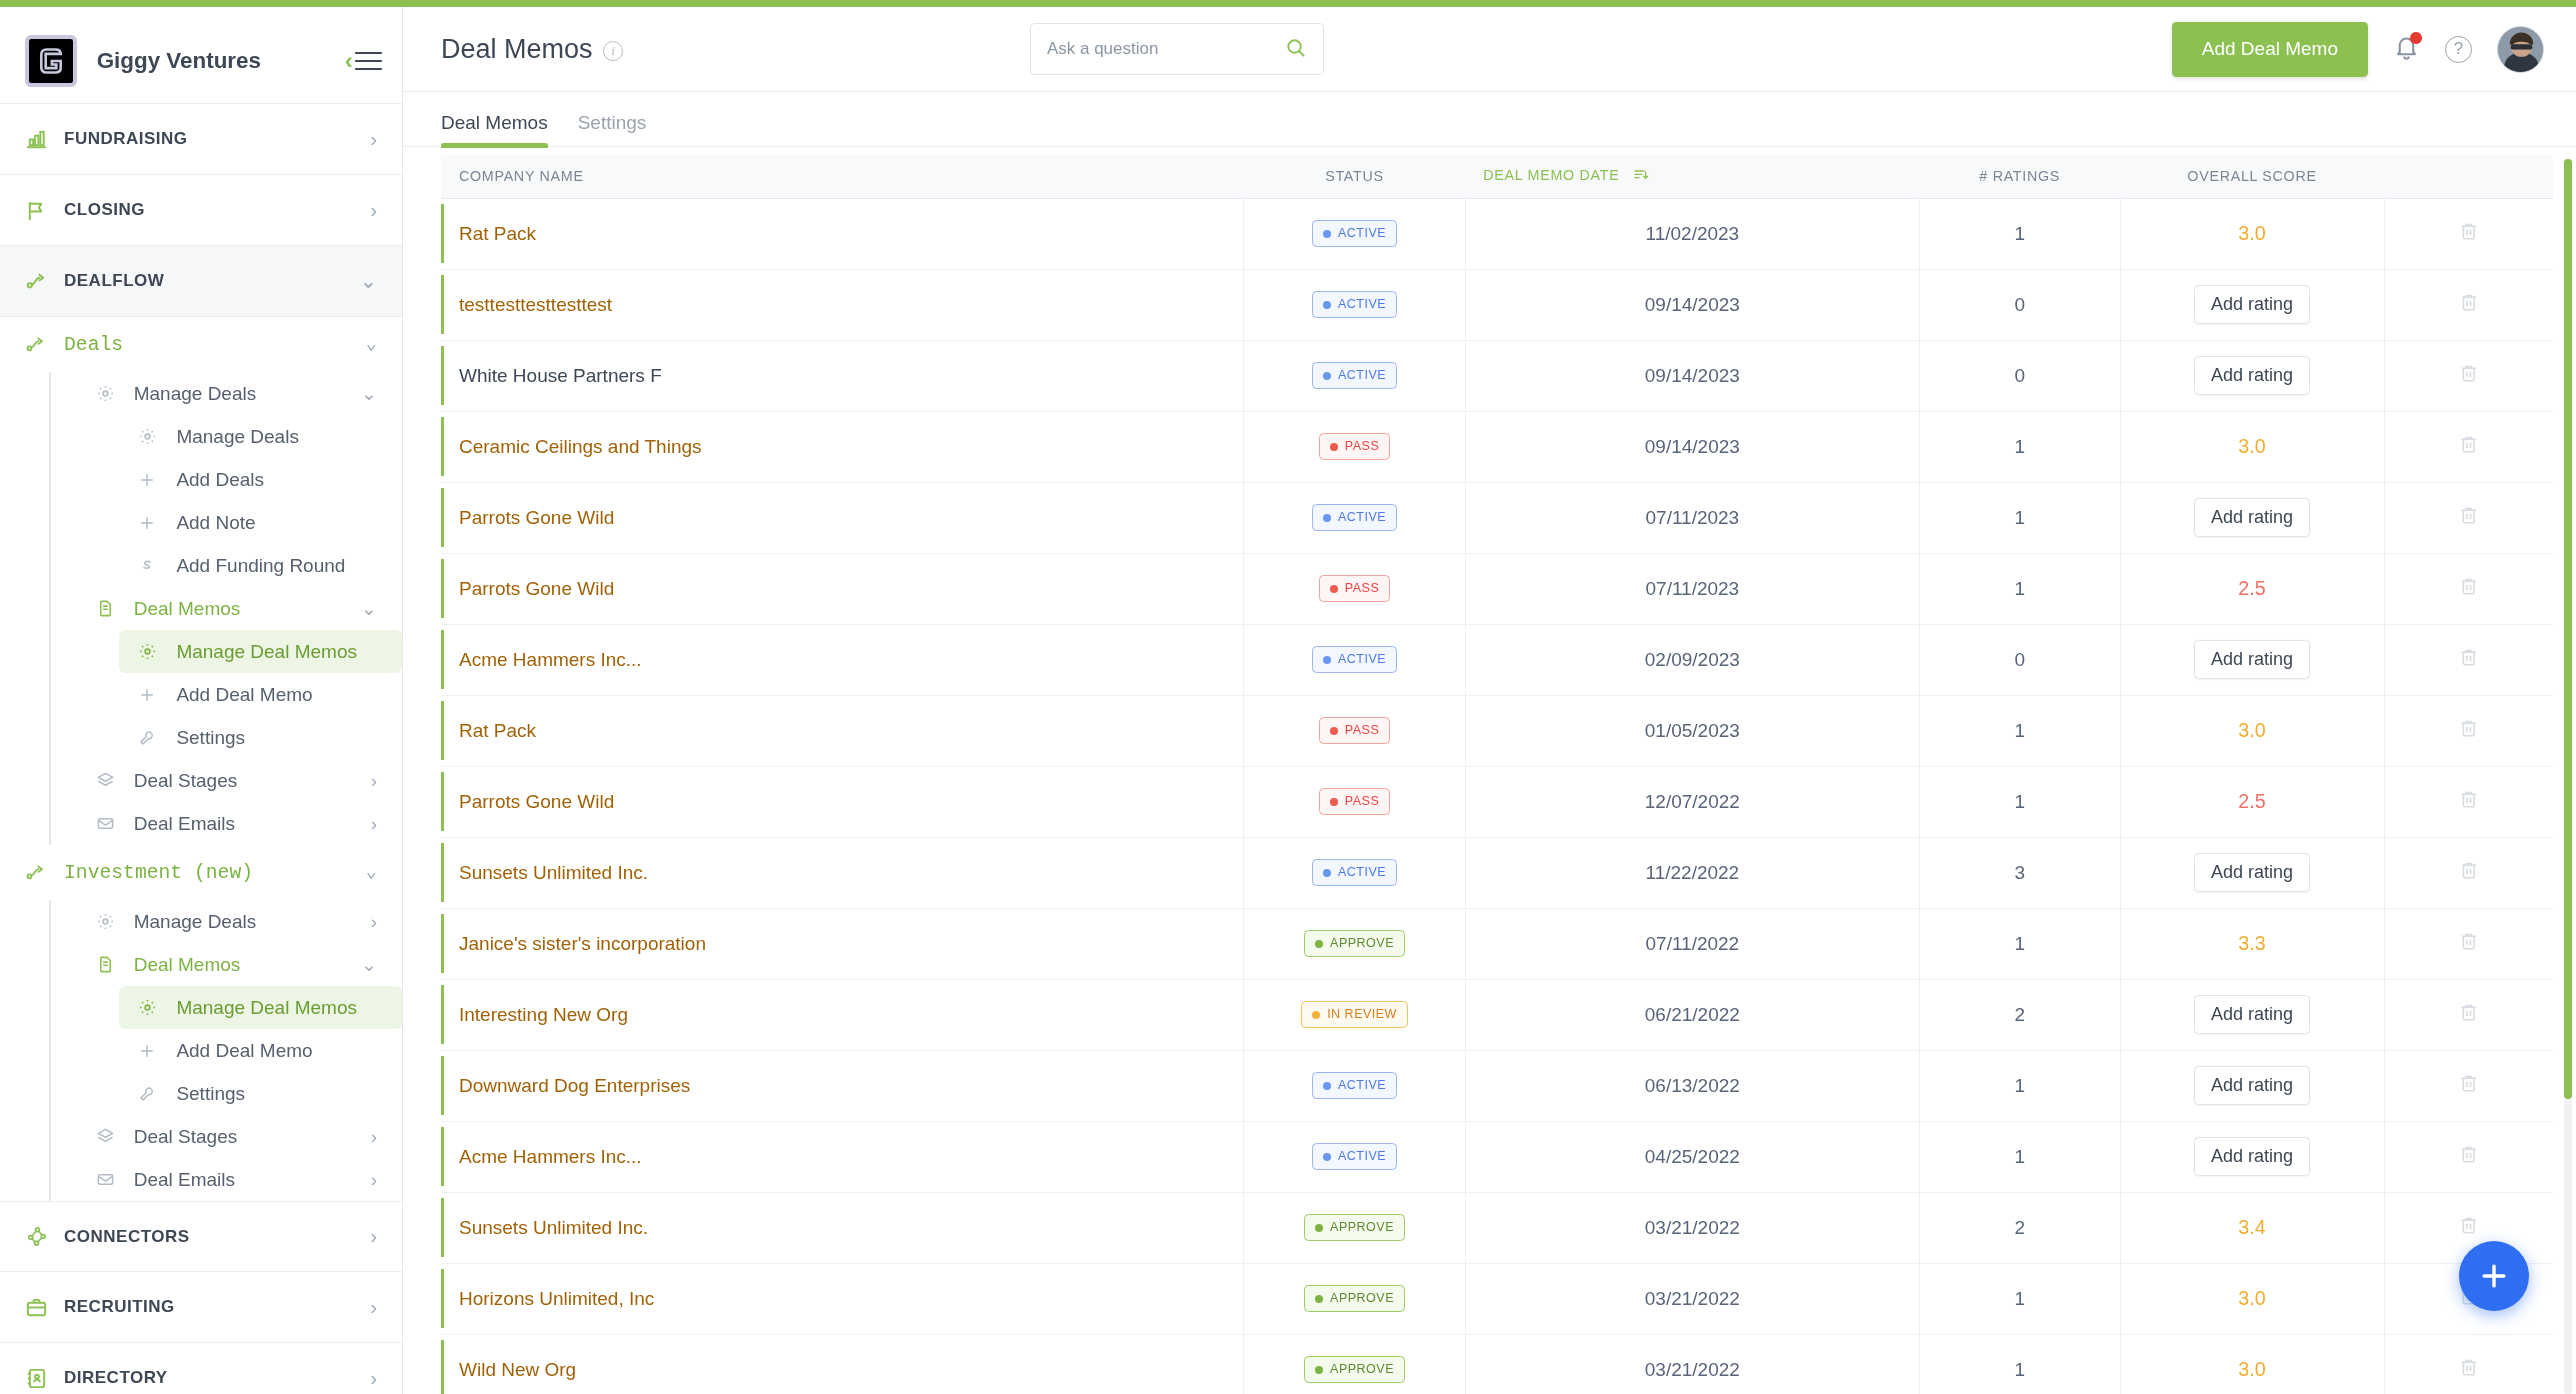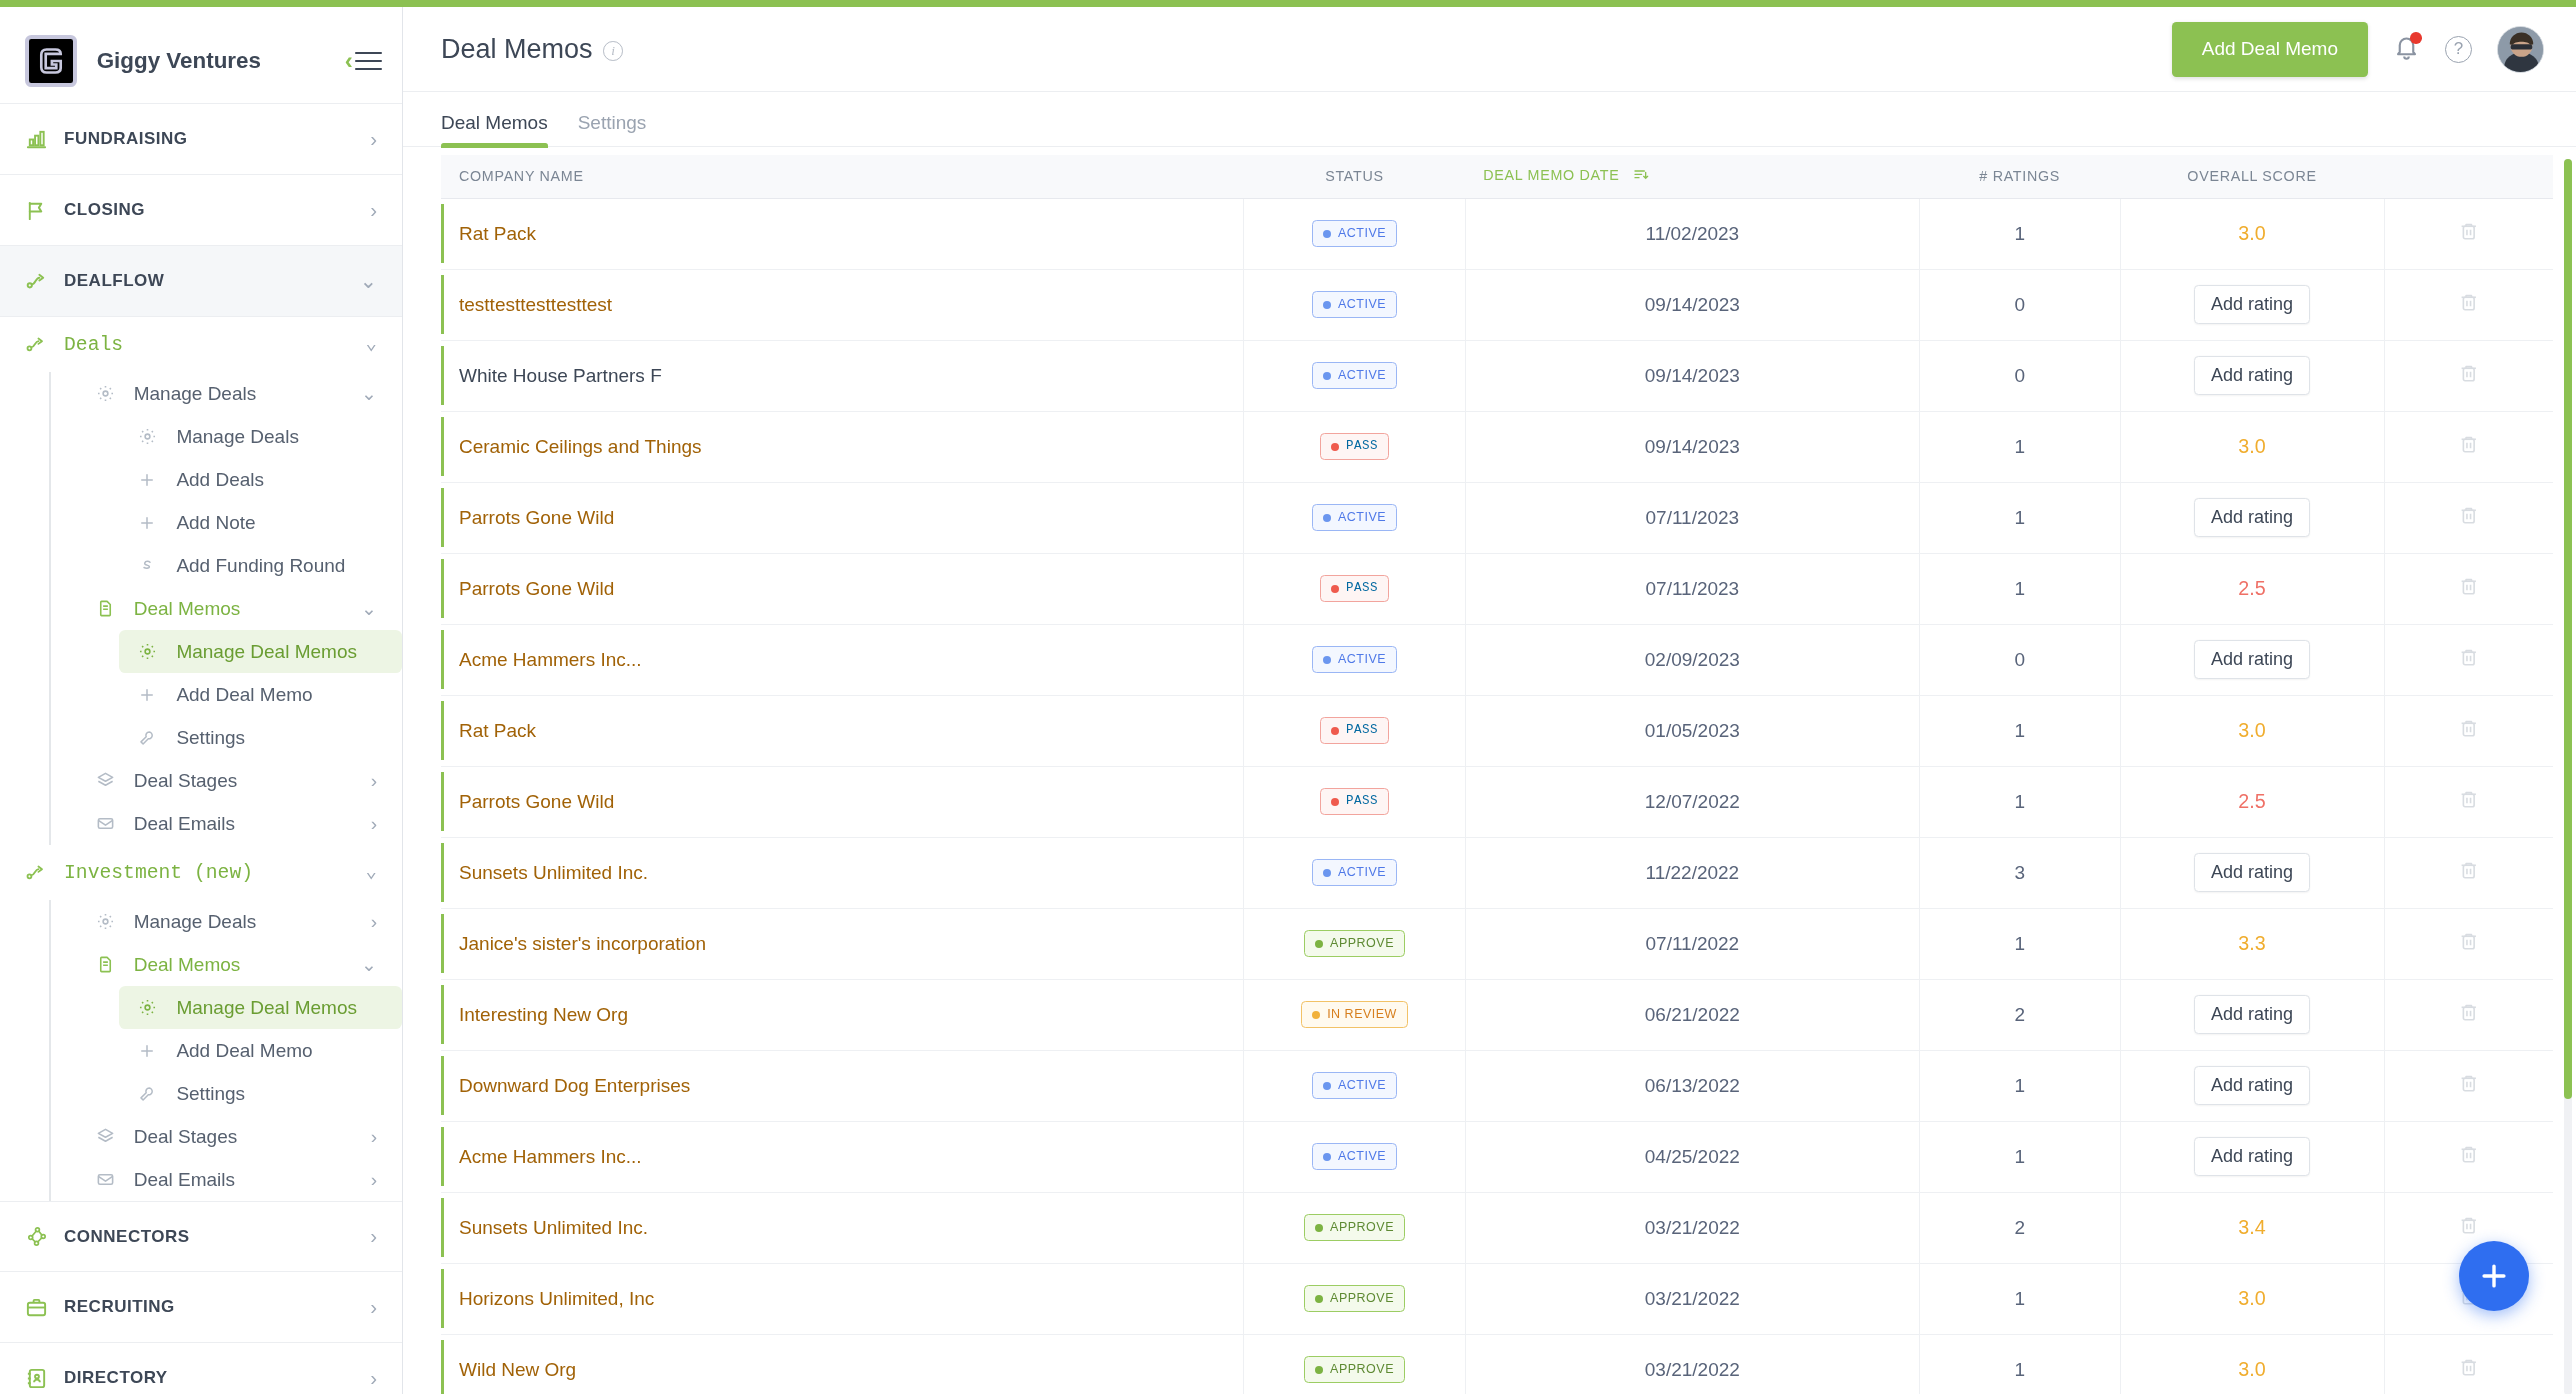--- a/index.html
+++ b/index.html
@@ -192,21 +192,21 @@
   td.del { text-align: center; border-left: 0.9px solid #eef0f3; }
 
   .badge {
     display: inline-flex; align-items: center; gap: 7.2px;
     border-radius: 4.5px; padding: 3.6px 9.8px; font-size: 12.5px;
     letter-spacing: 0.5px; font-weight: 500; line-height: 1.5;
   }
   .badge .bdot { width: 8px; height: 8px; border-radius: 50%; flex: none; }
   .badge.active { color: #4f79e8; border: 0.9px solid #9ab6f5; background: #f3f7ff; }
   .badge.active .bdot { background: #6b96ef; }
-  .badge.pass { color: #0369a1; border: 0.9px solid #f2a49d; background: #fef5f4; font-family: Liberation Mono, monospace; }
+  .badge.pass { color: #ef4444; border: 0.9px solid #f2a49d; background: #fef5f4; }
   .badge.pass .bdot { background: #ef5a4d; }
   .badge.approve { color: #5e8a33; border: 0.9px solid #9ccd63; background: #f4faec; }
   .badge.approve .bdot { background: #7cb342; }
   .badge.review { color: #d77f1e; border: 0.9px solid #f2c267; background: #fffaef; }
   .badge.review .bdot { background: #f1b13c; }
 
   .add-rating {
     border: 0.9px solid #dfe3e8; border-radius: 4.5px; background: #fff;
     height: 39px; padding: 0 16px; font-size: 18px; color: #3d4756;
     cursor: pointer; font-family: "Liberation Sans", sans-serif;
@@ -550,20 +550,29 @@
 
     </div>
   </aside>
 
   <section class="main">
 
     <div class="topbar">
       <span class="page-title">Deal Memos</span>
       <span class="info-ico">i</span>
 
+      <div class="searchbox">
+        <input type="text" placeholder="Ask a question" style="">
+        <span>
+          <svg width="23" height="23" viewBox="0 0 24 24" fill="none" stroke="#8cc152" stroke-width="2" stroke-linecap="round">
+              <circle cx="11" cy="11" r="6.5"></circle>
+              <path d="M16 16l4.5 4.5"></path>
+            </svg>
+        </span>
+      </div>
 
       <div class="topbar-right">
         <button class="btn-primary">Add Deal Memo</button>
         <span class="bell">
           <svg width="27" height="27" viewBox="0 0 24 24" fill="none" stroke="#8a93a1" stroke-width="1.9" stroke-linejoin="round">
               <path d="M18 16V10a6 6 0 1 0-12 0v6l-1.5 2h15L18 16z"></path>
               <path d="M10 20a2 2 0 0 0 4 0"></path>
             </svg>
           <span class="dot"></span>
         </span>

